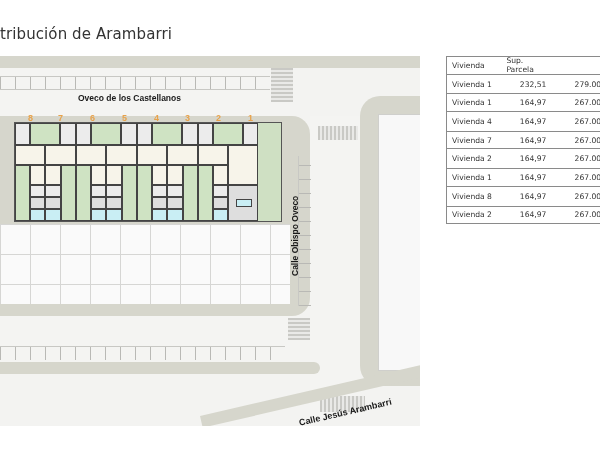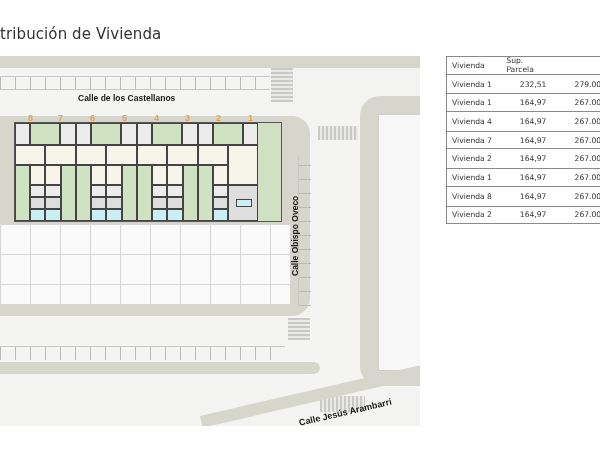--- a/index.html
+++ b/index.html
@@ -32,29 +32,29 @@
   .tr { position:relative; height:18.7px; display:flex; align-items:center; box-sizing:border-box; }
   .tr.boxed { border:1px solid #8a8a8a; border-right:none; }
   .tr.plain { border-left:1px solid #8a8a8a; }
   .c1 { width:55px; padding-left:5px; box-sizing:border-box; }
   .c2 { width:50px; text-align:right; padding-right:5px; box-sizing:border-box; }
   .c3 { width:55px; text-align:right; box-sizing:border-box; white-space:nowrap; overflow:hidden; }
 </style>
 </head>
 <body>
 
-<div class="title">tribución de Vivienda</div>
+<div class="title">tribución de Arambarri</div>
 
 <div class="plan">
 
   <div class="sidewalk" style="left:0;top:0;width:420px;height:12px;"></div>
   <div class="road" style="left:0;top:12px;width:290px;height:50px;"></div>
   <div class="parking" style="left:0;top:20px;width:270px;height:12px;border-bottom:1px solid #c8c8c4;"></div>
   <div class="crosswalk v" style="left:271px;top:12px;width:22px;height:34px;"></div>
-  <div class="street-label" style="left:78px;top:37px;">Calle de los Castellanos</div>
+  <div class="street-label" style="left:78px;top:37px;">Oveco de los Castellanos</div>
 
   <div class="sidewalk" style="left:0;top:60px;width:310px;height:200px;border-radius:0 18px 18px 0;"></div>
   <div class="lot-grid" style="left:0;top:168px;width:290px;height:80px;"></div>
 
   <div class="road" style="left:310px;top:60px;width:50px;height:300px;"></div>
   <div class="crosswalk" style="left:318px;top:70px;width:40px;height:14px;"></div>
   <div class="parking v" style="left:298px;top:100px;width:12px;height:150px;"></div>
   <div class="street-label" style="left:290px;top:220px;transform:rotate(-90deg);transform-origin:left top;">Calle Obispo Oveco</div>
 
   <div class="sidewalk" style="left:360px;top:40px;width:60px;height:290px;border-radius:20px 0 0 20px;"></div>

